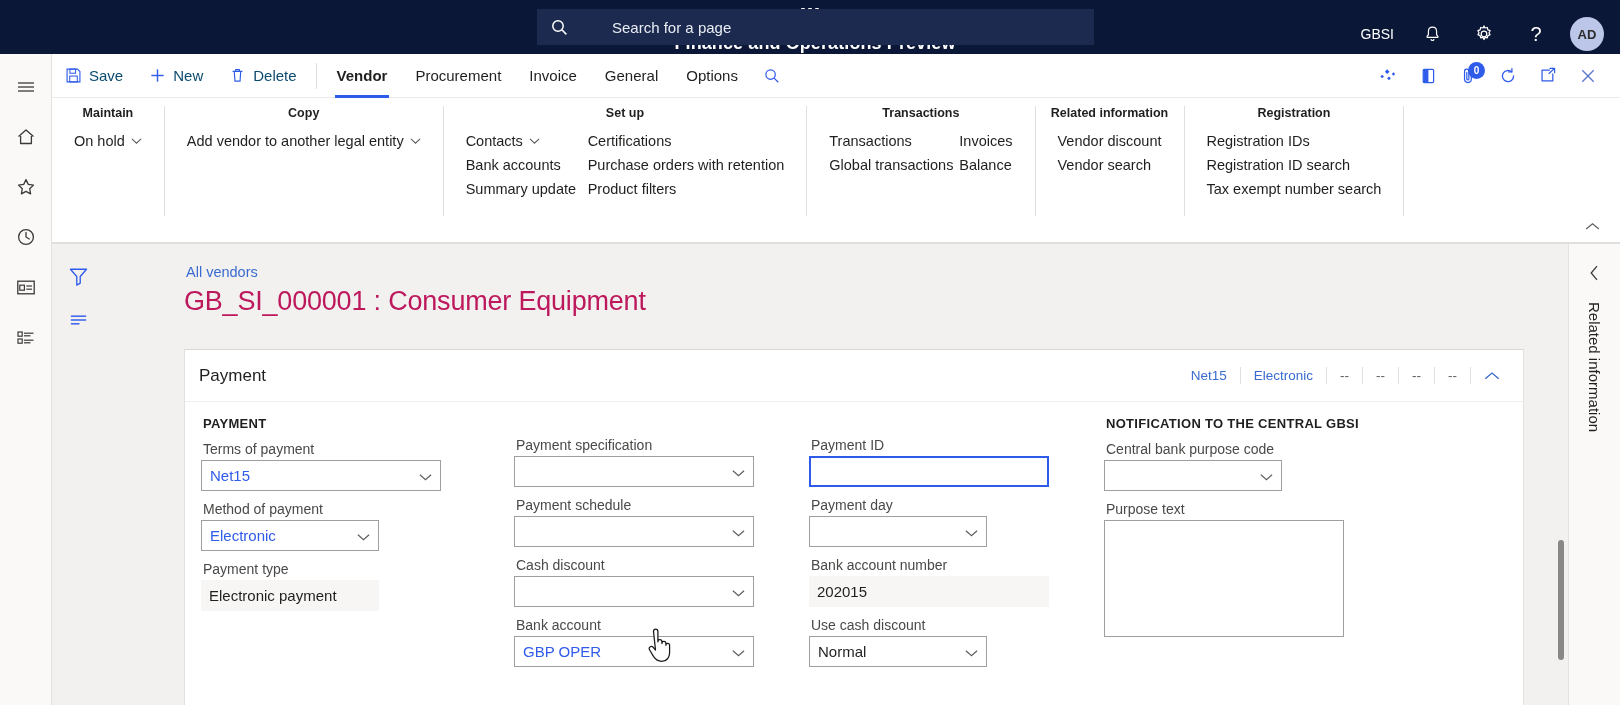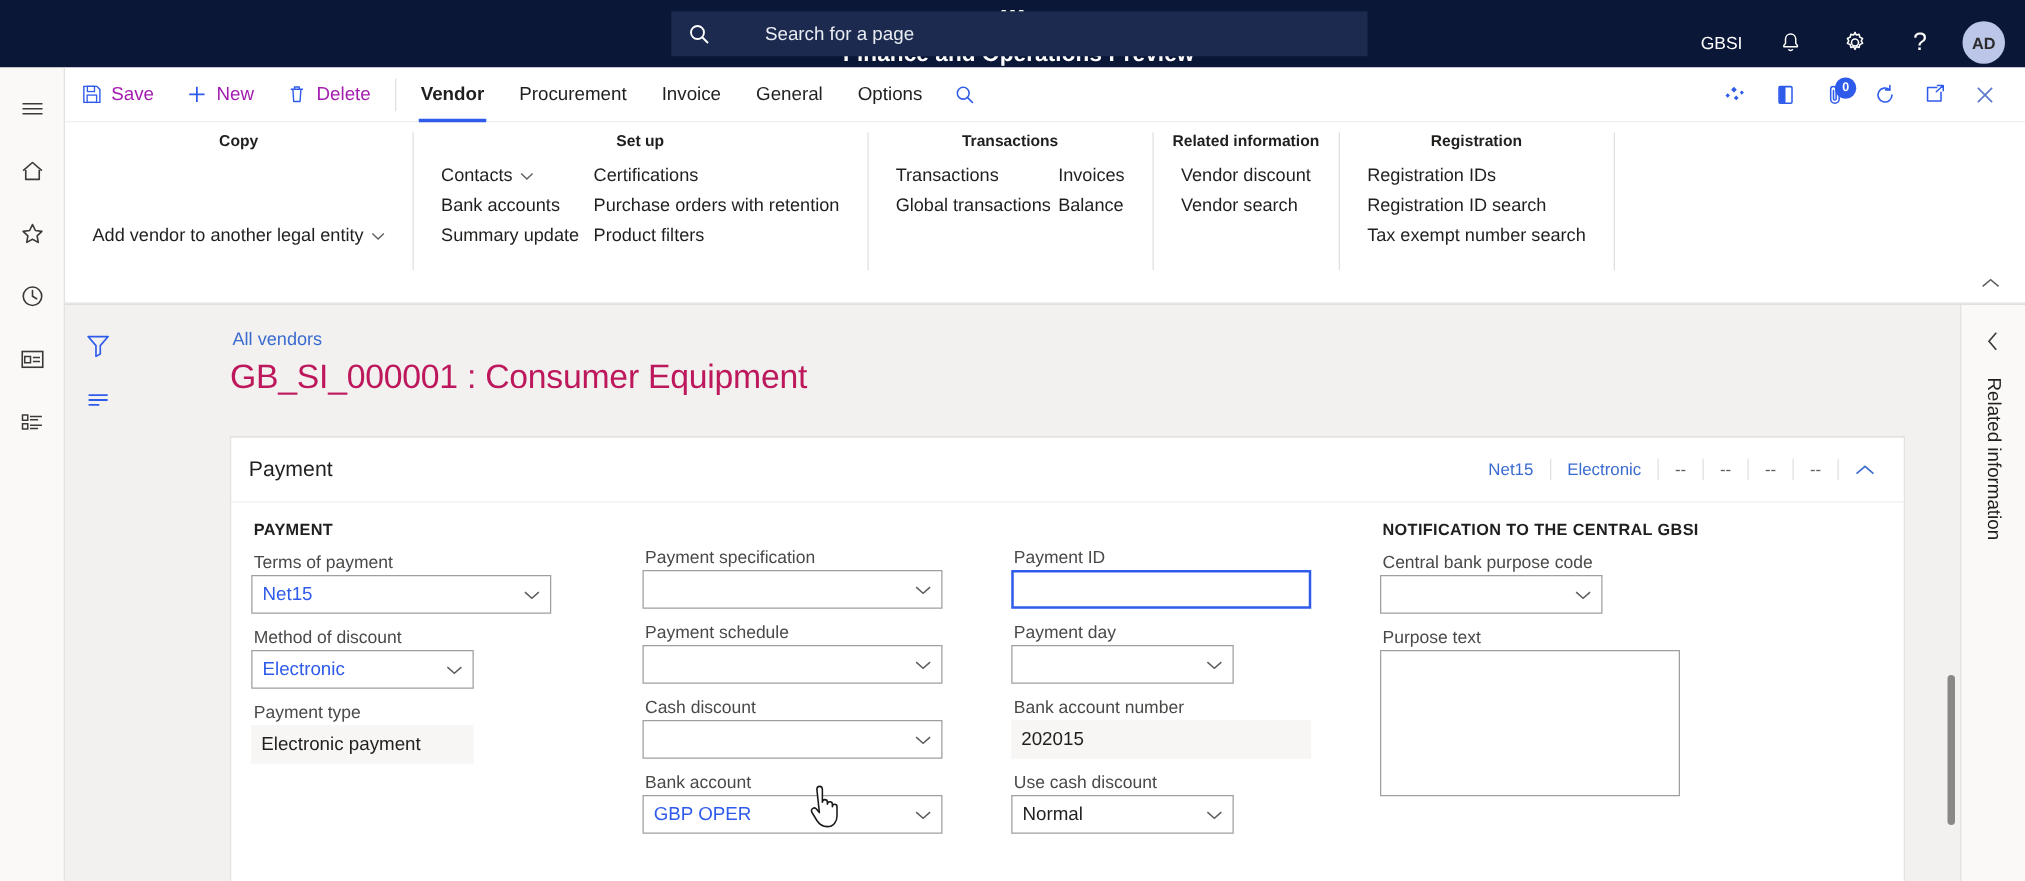--- a/index.html
+++ b/index.html
@@ -71,21 +71,21 @@
 
   
   .cmdbar {
     position: absolute; top: 54px; left: 52px; width: 1568px; height: 44px;
     background: #ffffff; border-bottom: 1px solid #edebe9;
     display: flex; align-items: center;
   }
   .cmd-btn {
     display: flex; align-items: center; gap: 7px;
     height: 44px; padding: 0 13px; cursor: pointer;
-    font-size: 15px; color: #a21caf; white-space: nowrap;
+    font-size: 15px; color: #0c4a6e; white-space: nowrap;
   }
   .cmd-sep { width: 1px; height: 26px; background: #e1dfdd; margin: 0 6px; }
   .cmd-tab {
     height: 44px; padding: 0 14px; display: flex; align-items: center;
     font-size: 15px; color: #201f1e; cursor: pointer; position: relative;
   }
   .cmd-tab.active { font-weight: bold; }
   .cmd-tab.active::after {
     content: ""; position: absolute; bottom: 0; left: 12px; right: 12px;
     height: 3px; background: #2f5bea;
@@ -425,22 +425,35 @@
               <line x1="3.5" y1="3.5" x2="15.5" y2="15.5"></line>
               <line x1="15.5" y1="3.5" x2="3.5" y2="15.5"></line>
             </g>
         </svg>
       </div>
     </div>
   </div>
 
   <div class="ribbon">
 
-
-    <div class="rib-group" style="min-width:252px;gap:48px;">
+    <div class="rib-group">
+      <div class="rib-head">Maintain</div>
+      <div class="rib-cols">
+        <div class="rib-col">
+          <div class="rib-item">
+            <span>On hold</span>
+            <svg width="11" height="8" viewBox="0 0 12 8">
+                <path d="M1 1.6L6 6.4l5-4.8" fill="none" stroke="#605e5c" stroke-width="1.2"></path>
+              </svg>
+          </div>
+        </div>
+      </div>
+    </div>
+
+    <div class="rib-group" style="min-width:252px;">
       <div class="rib-head">Copy</div>
       <div class="rib-cols">
         <div class="rib-col">
           <div class="rib-item">
             <span>Add vendor to another legal entity</span>
             <svg width="11" height="8" viewBox="0 0 12 8">
                 <path d="M1 1.6L6 6.4l5-4.8" fill="none" stroke="#605e5c" stroke-width="1.2"></path>
               </svg>
           </div>
         </div>
@@ -564,21 +577,21 @@
                 <span class="val link">Net15</span>
                 <span class="chev">
                   <svg width="13" height="8" viewBox="0 0 14 8">
                       <path d="M1 1.5L7 6.8l6-5.3" fill="none" stroke="#605e5c" stroke-width="1.3"></path>
                     </svg>
                 </span>
               </div>
             </div>
 
             <div class="field">
-              <div class="f-label">Method of discount</div>
+              <div class="f-label">Method of payment</div>
               <div class="ctrl w-small">
                 <span class="val link">Electronic</span>
                 <span class="chev">
                   <svg width="13" height="8" viewBox="0 0 14 8">
                       <path d="M1 1.5L7 6.8l6-5.3" fill="none" stroke="#605e5c" stroke-width="1.3"></path>
                     </svg>
                 </span>
               </div>
             </div>
 

